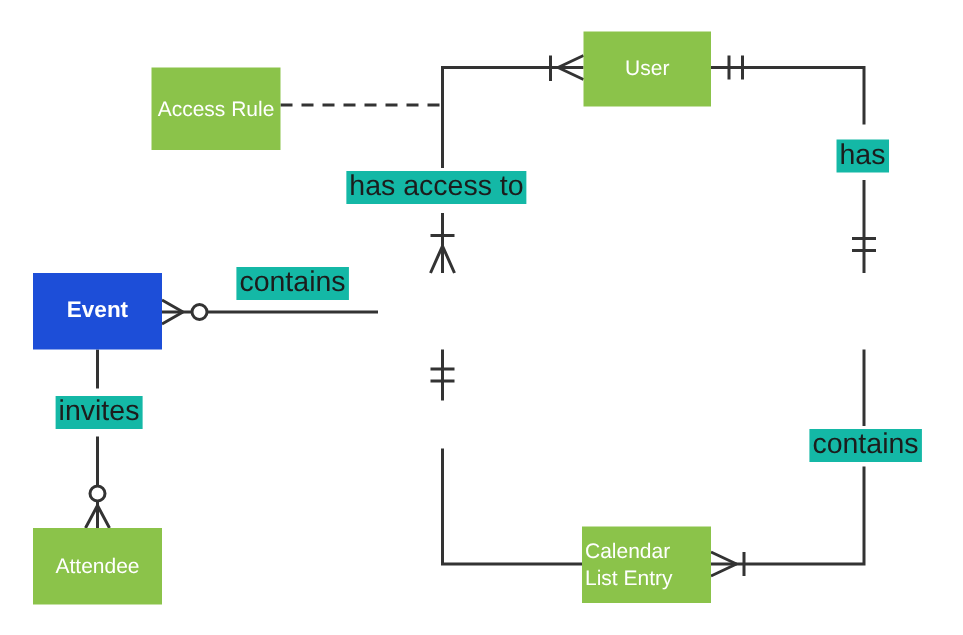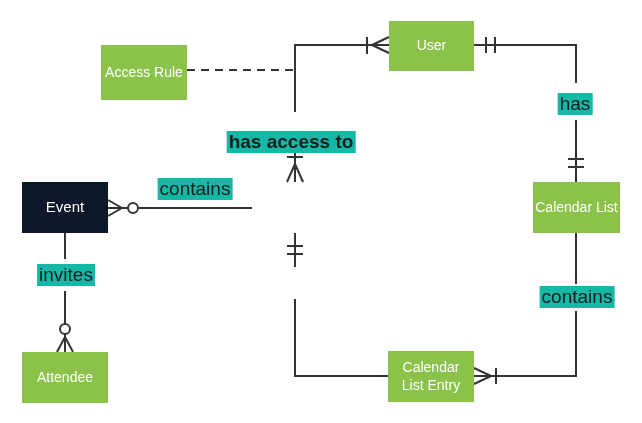--- a/index.html
+++ b/index.html
@@ -3,24 +3,24 @@
 <meta charset="utf-8">
 <style>
   html,body{margin:0;padding:0;background:#fff;}
   #stage{
     position:relative;width:642px;height:423px;background:#ffffff;overflow:hidden;
     font-family:"Liberation Sans", sans-serif;
   }
   #wires{position:absolute;left:0;top:0;width:642px;height:423px;}
   .entity{
     position:absolute;display:flex;align-items:center;justify-content:center;
-    color:#ffffff;font-size:14px;text-align:center;line-height:1.25;
+    color:#ffffff;font-size:14px;text-align:left;line-height:1.25;
     box-sizing:border-box;padding:2px;
   }
-  .entity.orange{background:#0f172a;font-weight:normal;font-size:15px;}
+  .entity.orange{background:#1d4ed8;font-weight:bold;font-size:15px;}
   .entity.green{background:#8BC34A;font-weight:normal;}
   .edge-label{
     position:absolute;transform:translate(-50%,-50%);
     color:#1c1c1c;font-size:19px;white-space:nowrap;background:#14b8a6;
     padding:0 2px;
   }
   svg path, svg line{stroke:#333333;stroke-width:2;fill:none;}
   svg circle.ring{fill:#ffffff;stroke:#333333;stroke-width:2;}
 </style>
 </head>
@@ -83,31 +83,28 @@
 
 
   <div class="entity green" style="left:101px;top:45px;width:86px;height:55px;">
     <span>Access Rule</span>
   </div>
 
   <div class="entity green" style="left:389px;top:21px;width:85px;height:50px;">
     <span>User</span>
   </div>
 
-  <div class="entity green" style="left:533px;top:182px;width:87px;height:51px;">
-    <span>Calendar List</span>
-  </div>
 
   <div class="entity green" style="left:388px;top:351px;width:86px;height:51px;">
     <span>Calendar List Entry</span>
   </div>
 
   <div class="entity green" style="left:22px;top:352px;width:86px;height:51px;">
     <span>Attendee</span>
   </div>
 
   <div class="edge-label" style="left:195px;top:189px;">contains</div>
-  <div class="edge-label" style="left:291px;top:142px;font-weight:bold;">has access to</div>
+  <div class="edge-label" style="left:291px;top:125px;">has access to</div>
   <div class="edge-label" style="left:575px;top:104px;">has</div>
   <div class="edge-label" style="left:577px;top:297px;">contains</div>
   <div class="edge-label" style="left:66px;top:275px;">invites</div>
 
 </div>
 
 </body></html>

